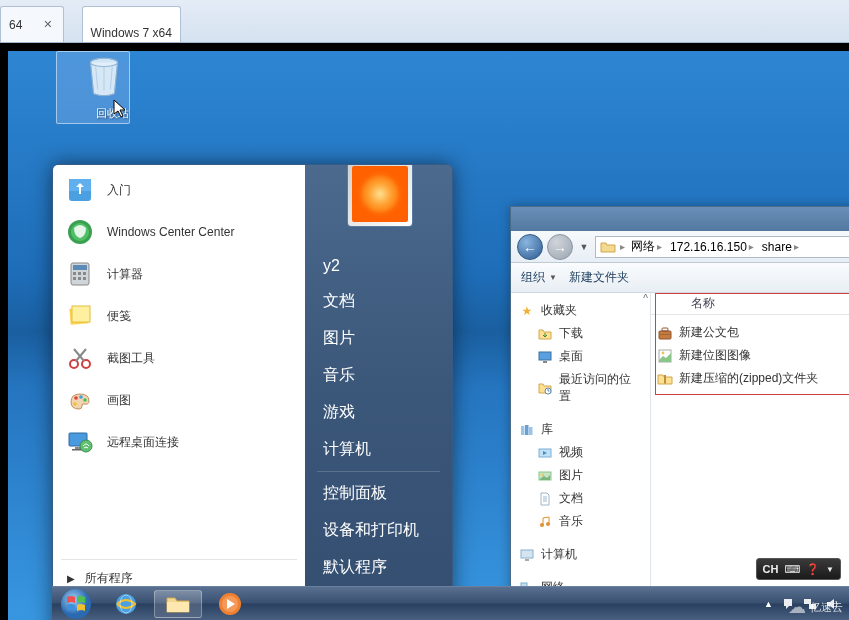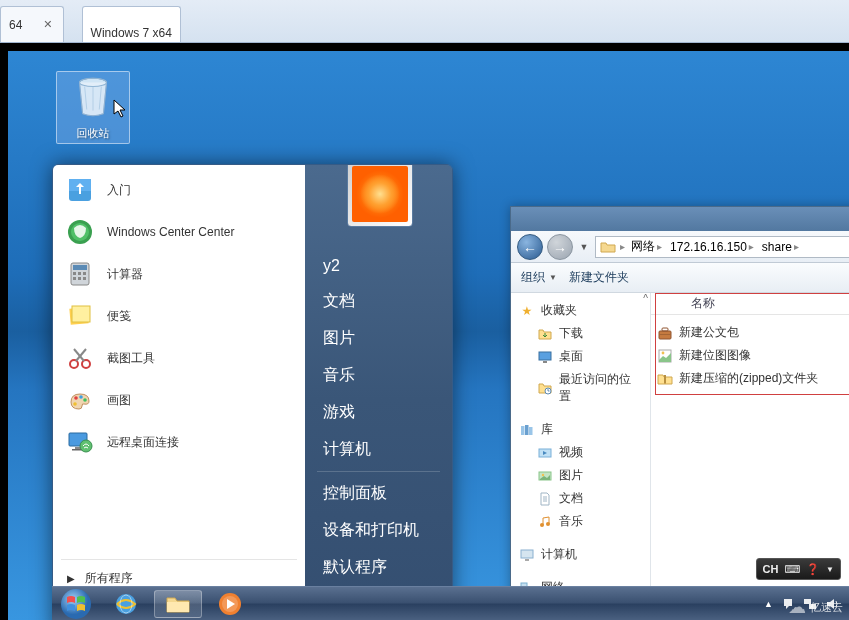--- a/index.html
+++ b/index.html
@@ -10,21 +10,21 @@
 .vm-tab { display: flex; align-items: center; height: 36px; padding: 0 8px; font-size: 12px; color: #333; border: 1px solid #b0c0d5; border-bottom: none; background: #f5f8fc; margin-right: 2px; border-radius: 3px 3px 0 0; gap: 19px; }
 .vm-tab.active { background: #fff; flex-direction: column; }
 .vm-tab-close { font-size: 11px; color: #666; cursor: pointer; padding: 0 2px; }
 .vm-tab-icon { width: 14px; height: 14px; }
 
 
 .desktop { position: absolute; top: 43px; left: 0; right: 0; bottom: 0; background: linear-gradient(180deg,#2e87d4 0%,#1e6db8 40%,#1a5fa0 50%,#2575c0 60%,#3896e0 100%); }
 .black-frame { position: absolute; top: 0; left: 0; right: 0; bottom: 0; border: 8px solid #000; border-bottom: none; border-right: none; }
 .black-frame::after { content:""; position:absolute; right:-8px; top:0; width:1px; height:120px; }
 
-.desktop-icon { position: absolute; top: 20px; left: 48px; text-align: center; color: #fff; font-size: 11px; text-shadow: 1px 1px 2px rgba(0,0,0,.5); width: 74px; }
+.desktop-icon { position: absolute; top: 0; left: 48px; text-align: right; color: #fff; font-size: 11px; text-shadow: 1px 1px 2px rgba(0,0,0,.5); width: 74px; }
 .recycle-bin { width: 50px; height: 50px; margin: 0 auto 2px; }
 .desktop-icon.sel { background: rgba(120,170,230,.45); border: 1px solid rgba(255,255,255,.5); border-radius: 2px; padding-bottom: 2px; }
 
 
 .cursor { position: absolute; top: 48px; left: 105px; font-size: 16px; color: #000; pointer-events: none; }
 
 
 .start-menu { position: absolute; top: 113px; left: 44px; width: 401px; height: 470px; display: flex; border-radius: 6px; overflow: hidden; box-shadow: 0 0 20px rgba(0,0,0,.5); border: 1px solid #365b86; }
 .sm-left { width: 252px; background: #fff; display: flex; flex-direction: column; }
 .sm-right { flex: 1; background: linear-gradient(180deg,#4b6a8e,#3a5678 50%,#344e70); color: #fff; padding-top: 84px; position: relative; }

